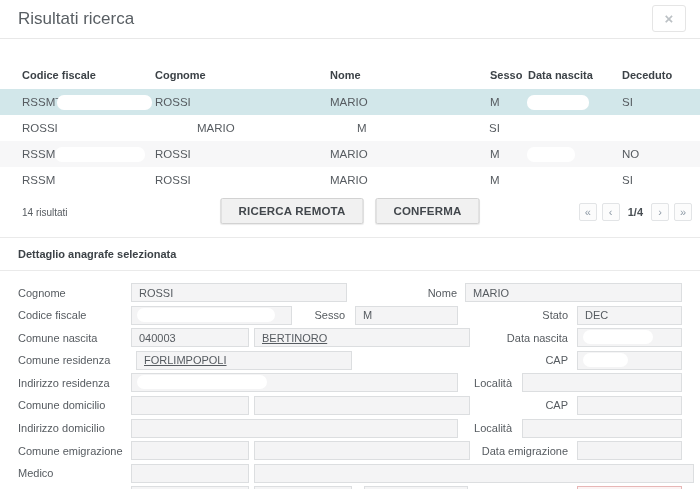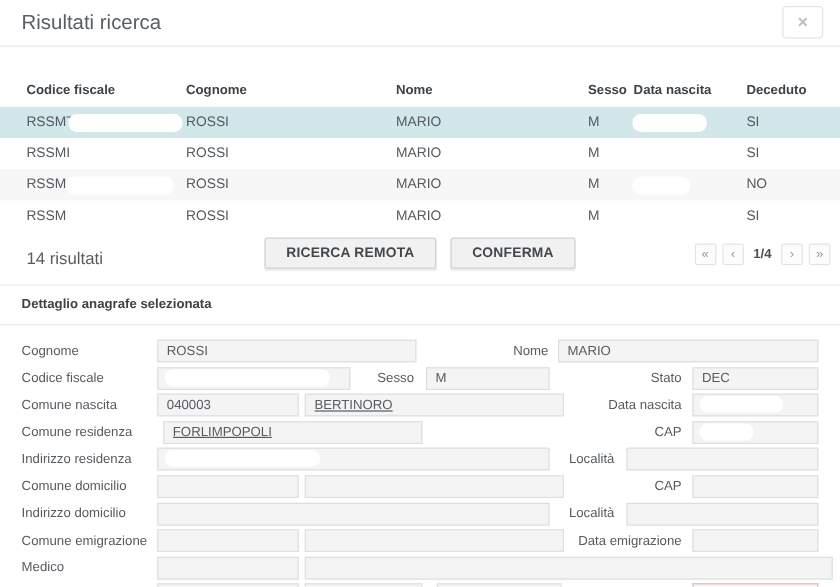--- a/index.html
+++ b/index.html
@@ -19,21 +19,21 @@
   .thead,.trow{display:flex;align-items:center;padding-left:22px;}
   .thead{height:28px;font-size:11px;font-weight:bold;color:#3c4247;}
   .trow{height:26px;font-size:11.5px;color:#565b60;position:relative;}
   .trow.sel{background:#d2e7ea;}
   .trow.stripe{background:#f7f7f8;}
   .c1{width:133px;flex:none;}.c2{width:175px;flex:none;}.c3{width:160px;flex:none;}
   .c4{width:38px;flex:none;}.c5{width:94px;flex:none;}.c6{flex:1;}
   .redact{position:absolute;background:#fff;border-radius:7px;height:15px;top:6px;}
   
   .tfooter{position:relative;height:36px;margin-top:3px;}
-  .count{position:absolute;left:22px;top:11px;font-size:14px;color:#565b60;}
+  .count{position:absolute;left:22px;top:11px;font-size:10px;color:#565b60;}
   .btn-group{position:absolute;left:50%;transform:translateX(-50%);top:2px;display:flex;gap:12px;}
   .btn{background:#f1f1f1;border:1px solid #d2d2d2;border-radius:2px;color:#42474c;
     font-weight:bold;font-size:11.5px;padding:6px 17px;font-family:inherit;
     box-shadow:0 1px 1px rgba(0,0,0,.08);cursor:pointer;letter-spacing:.2px;white-space:nowrap;}
   .pager{position:absolute;right:8px;top:7px;display:flex;align-items:center;gap:5px;}
   .pbtn{width:18px;height:18px;border:1px solid #e2e4e6;border-radius:2px;background:#fcfcfc;
     color:#8e9aa6;font-size:11px;line-height:16px;text-align:center;padding:0;cursor:pointer;font-family:inherit;}
   .pcur{font-size:11px;font-weight:bold;color:#4a5055;margin:0 3px;}
   
   .detail-head{position:absolute;top:237px;left:0;width:700px;height:34px;
@@ -80,21 +80,20 @@
     <span class="c2">ROSSI</span>
     <span class="c3">MARIO</span>
     <span class="c4">M</span>
     <span class="c5"></span>
     <span class="c6">SI</span>
     <i class="redact" style="left:57px;width:95px;"></i>
     <i class="redact" style="left:527px;width:62px;"></i>
   </div>
 
   <div class="trow">
-    <span class="c1">RSSMI</span>
     <span class="c2">ROSSI</span>
     <span class="c3">MARIO</span>
     <span class="c4">M</span>
     <span class="c5"></span>
     <span class="c6">SI</span>
   </div>
 
   <div class="trow stripe">
     <span class="c1">RSSM</span>
     <span class="c2">ROSSI</span>

